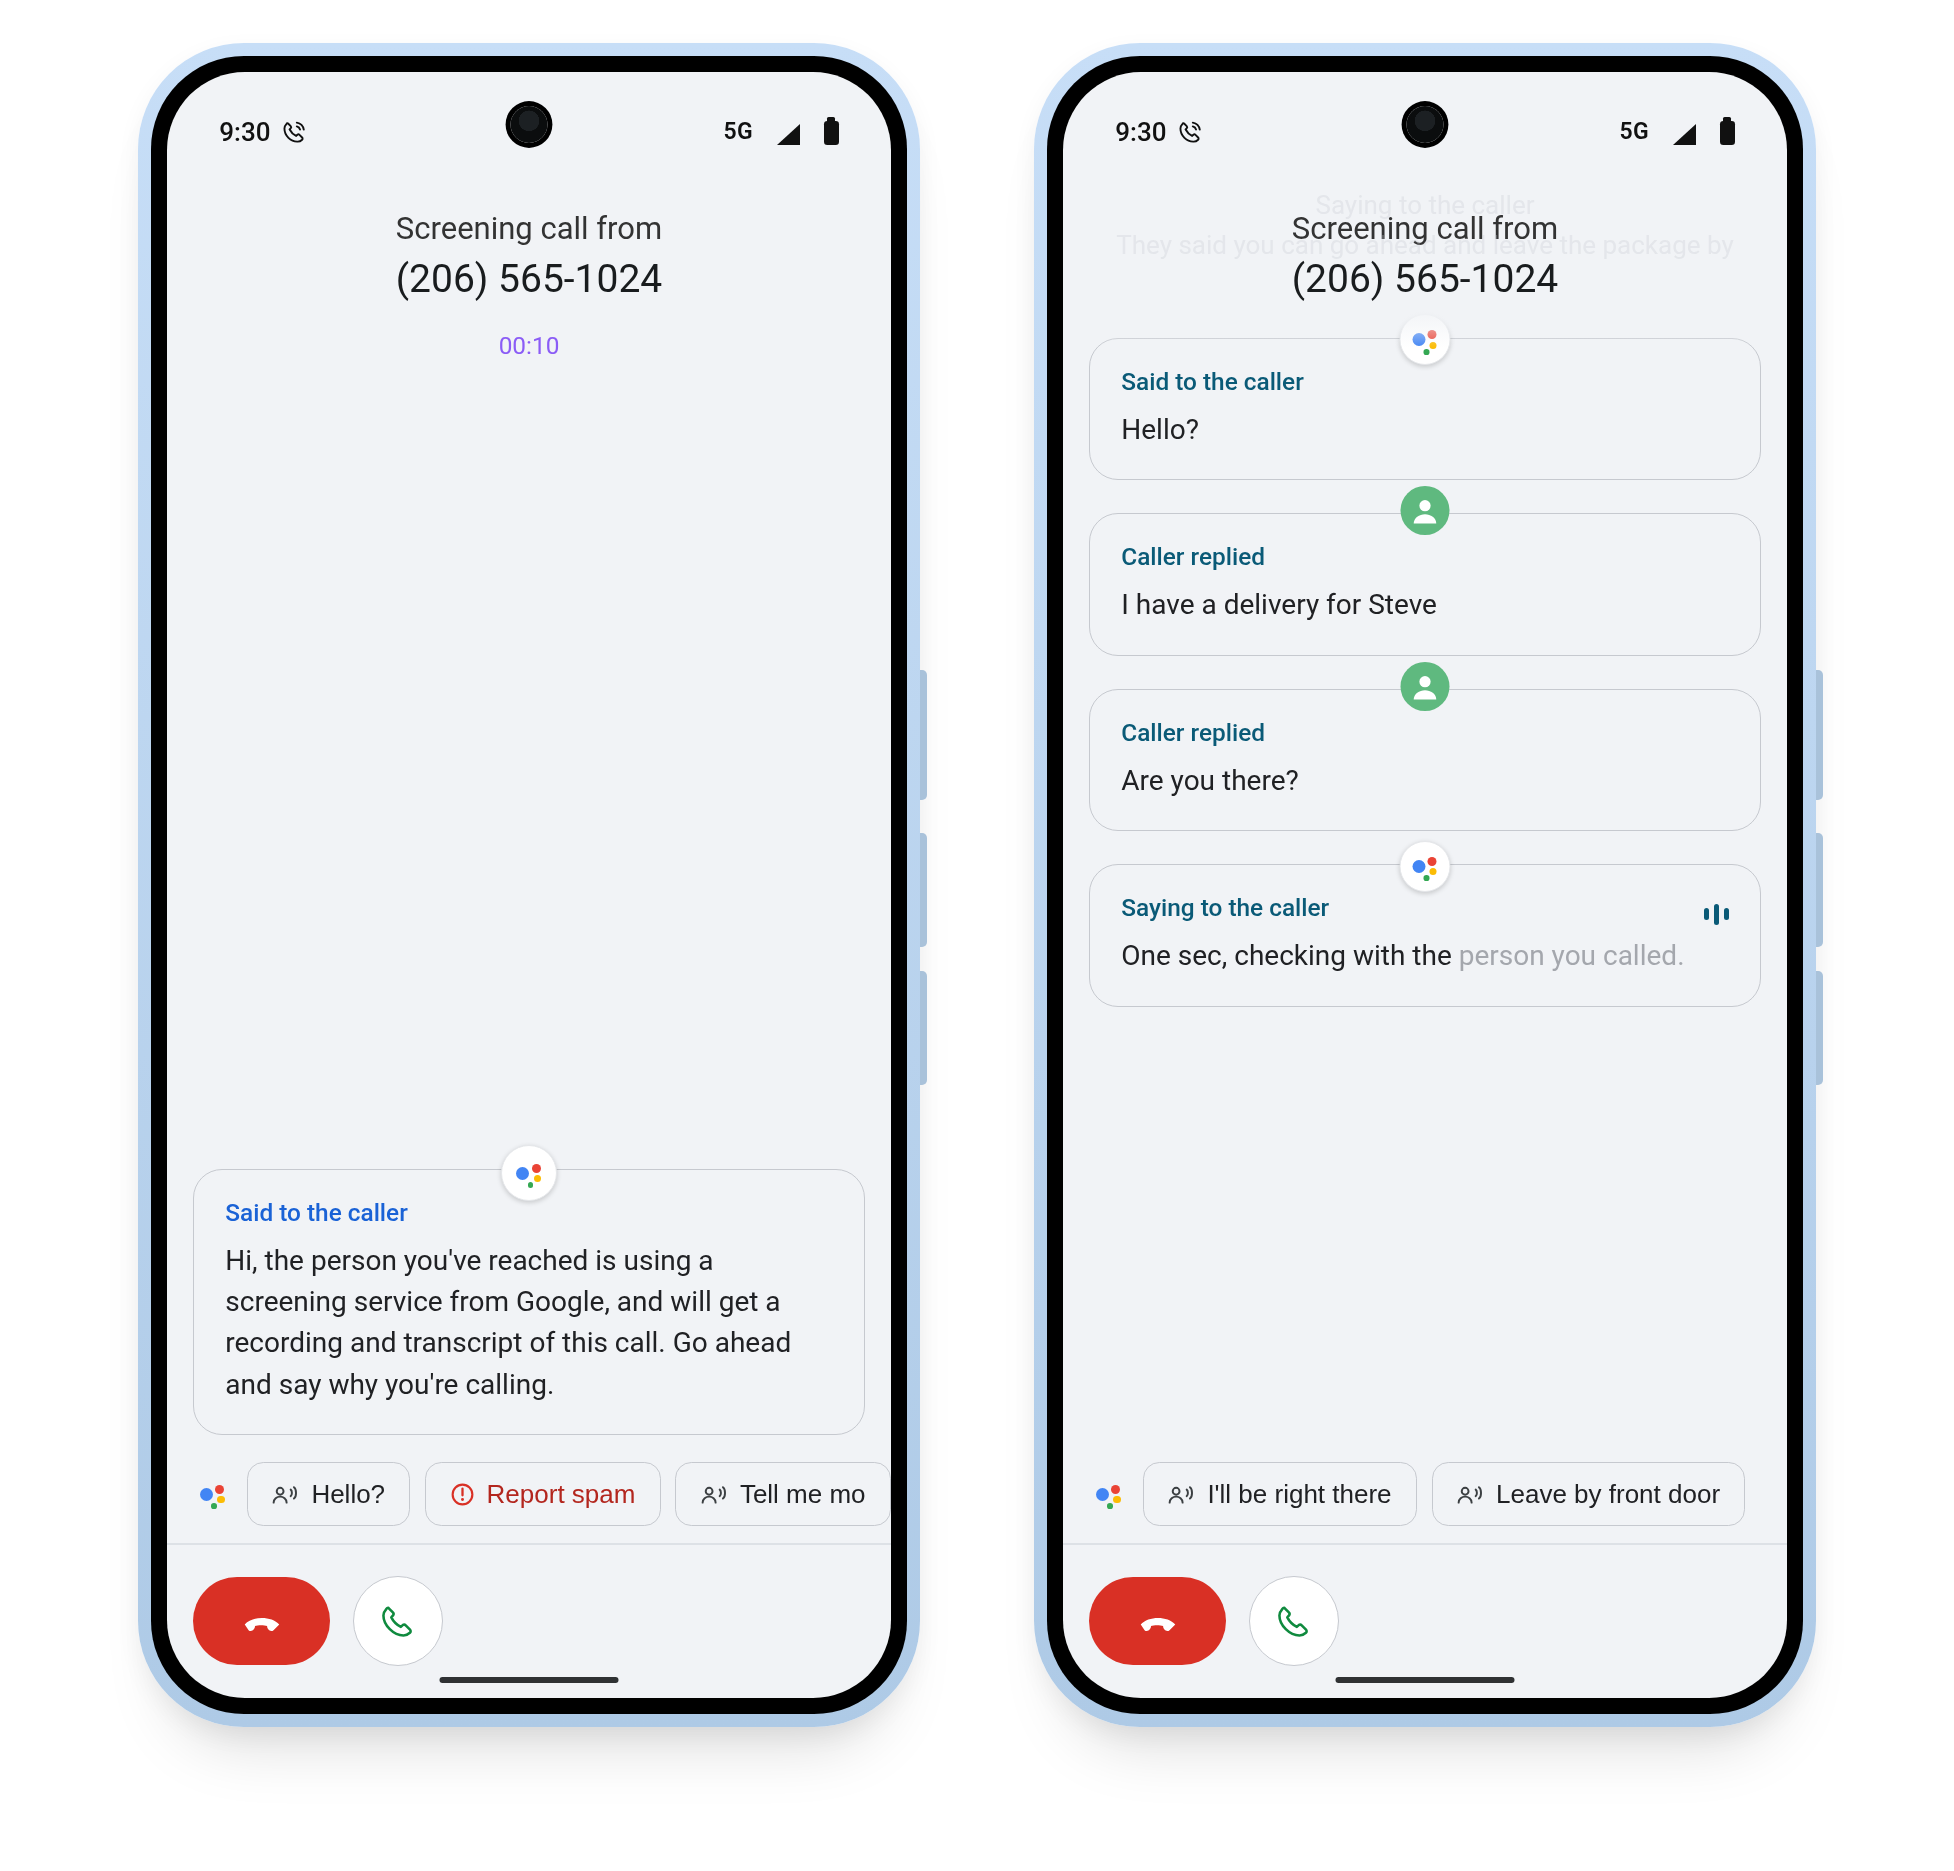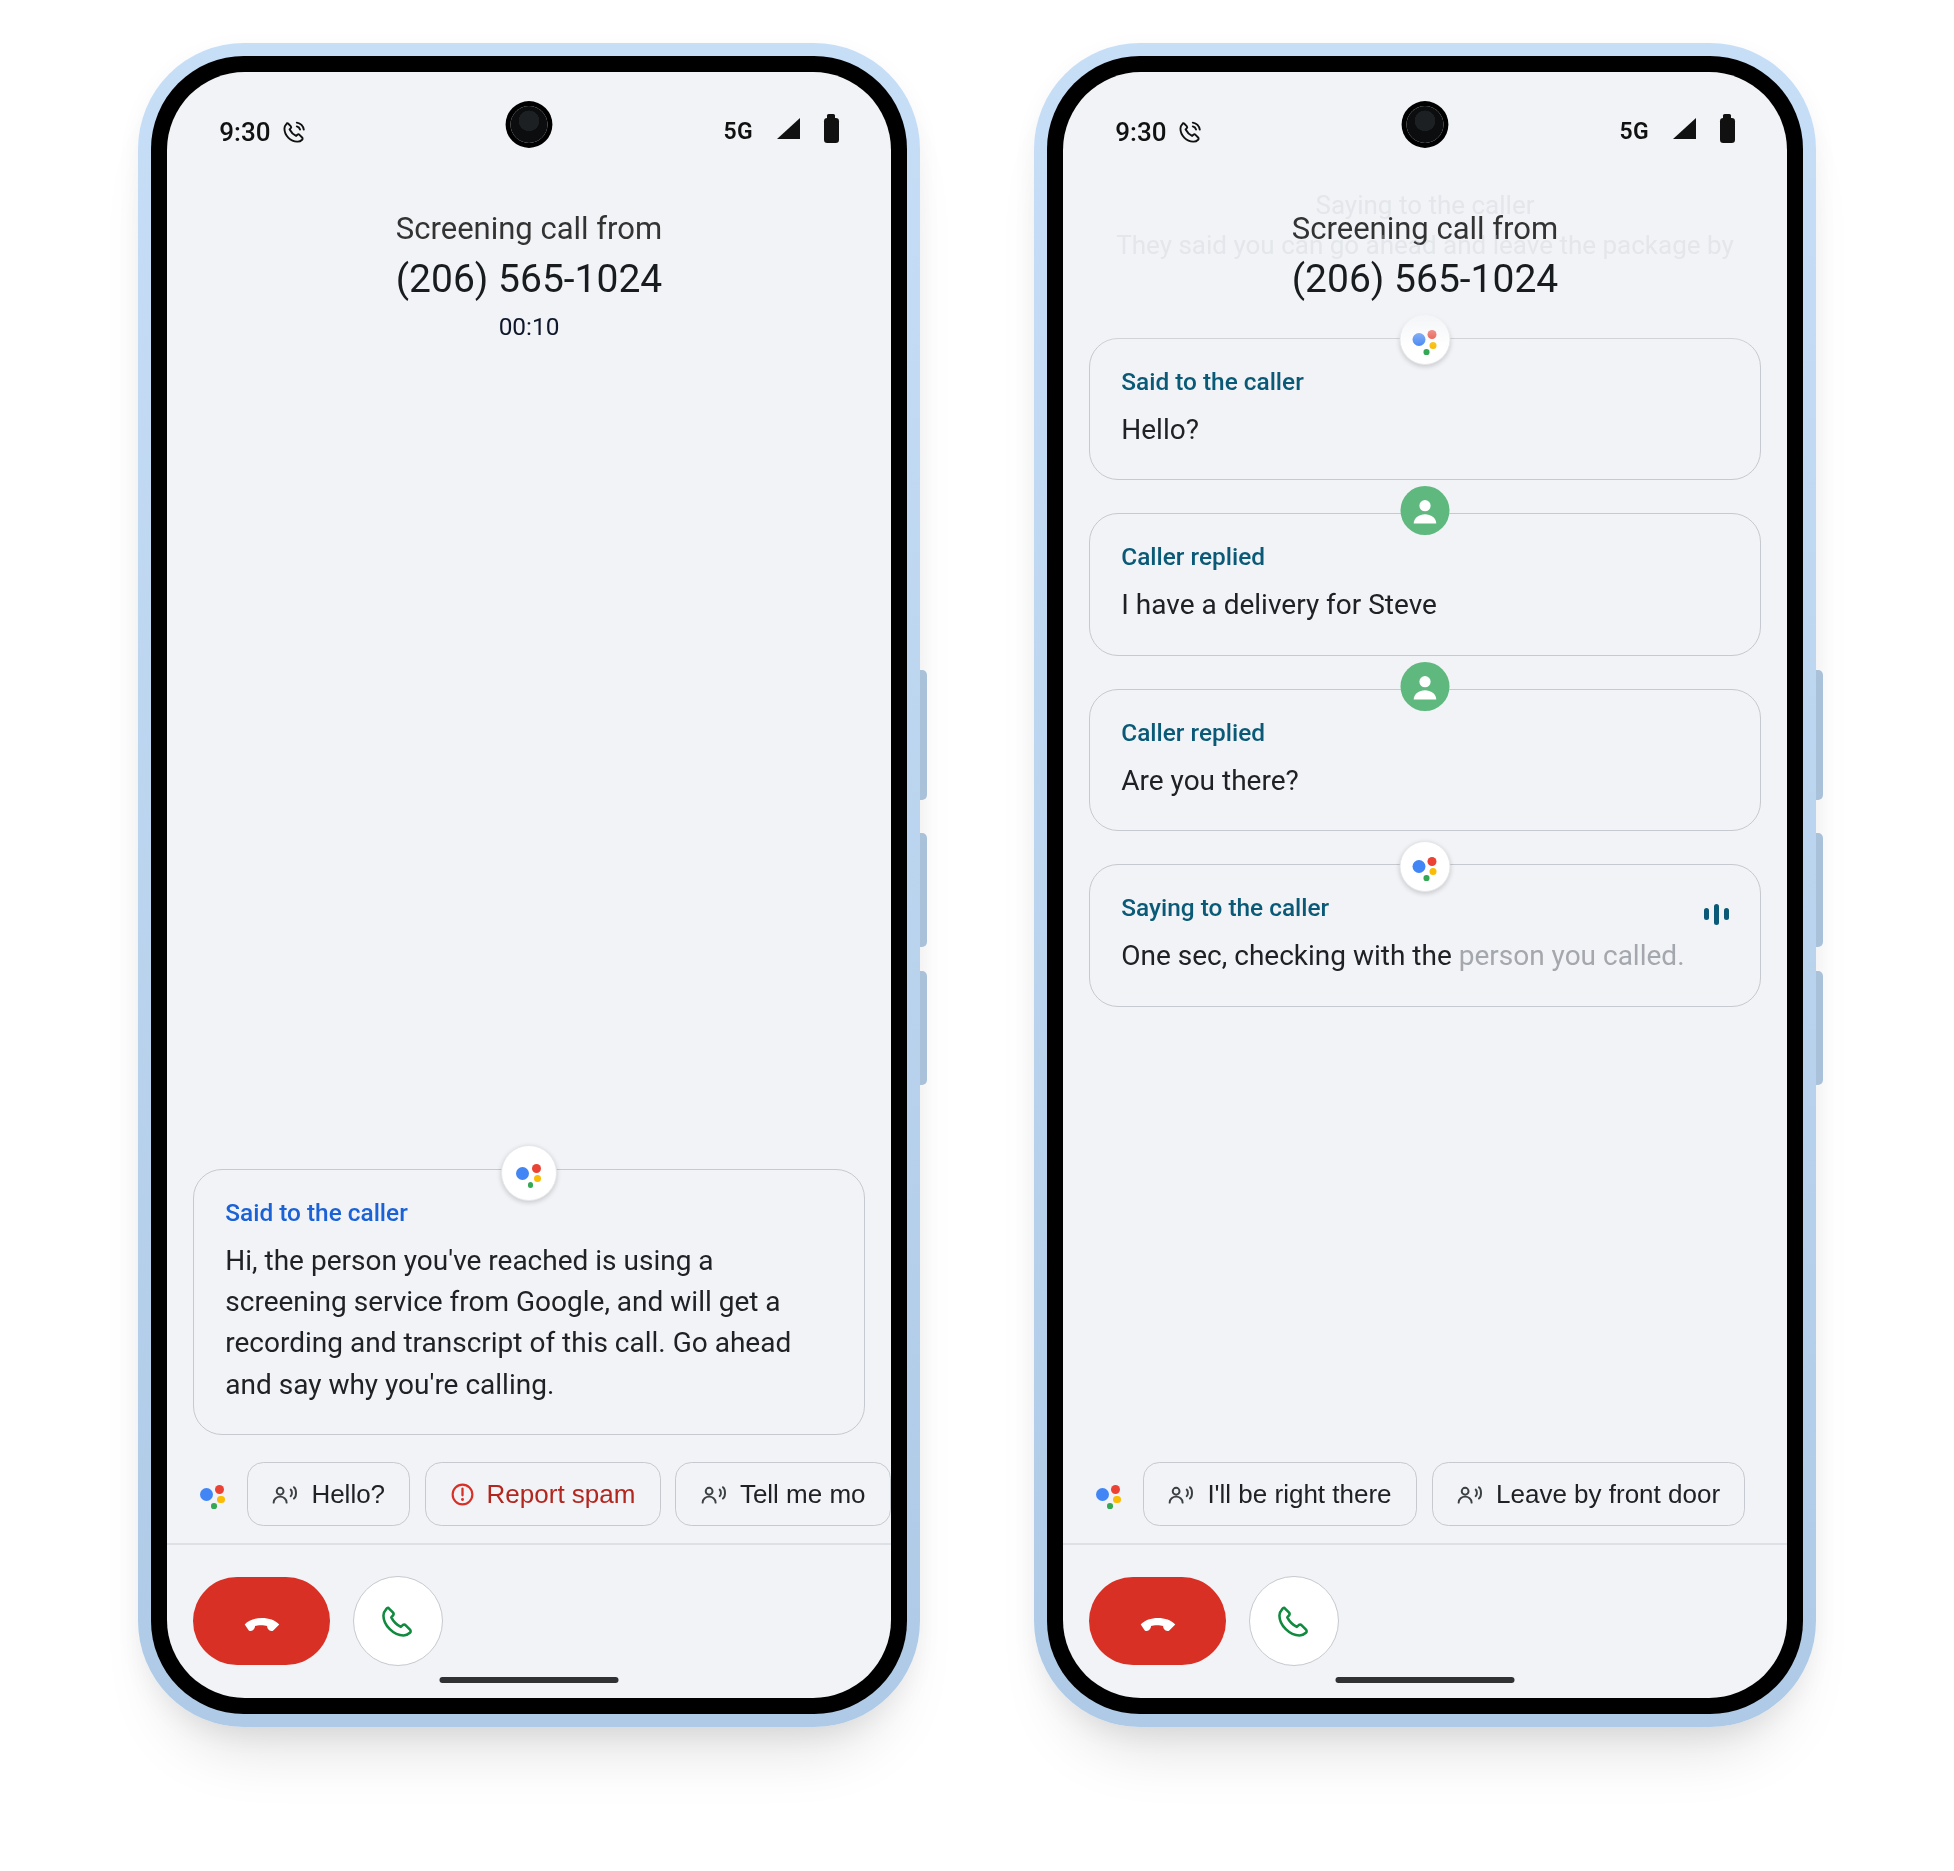--- a/index.html
+++ b/index.html
@@ -55,39 +55,39 @@
   .btn-volup{top:790px;height:114px;}
   .btn-voldn{top:928px;height:114px;}
 
   
   .status{
     height:90px;flex:0 0 auto;
     display:flex;align-items:center;justify-content:space-between;
     padding:14.7px 52px 0 52px;font-size:26px;font-weight:500;color:#111;
   }
   .status-left{display:flex;align-items:center;gap:11.4px;}
-  .status-right{display:flex;align-items:flex-start;gap:24px;}
+  .status-right{display:flex;align-items:flex-end;gap:24px;}
   .sig5g{font-size:23px;font-weight:600;letter-spacing:0.4px;}
   .tri{width:0;height:0;border-left:23px solid transparent;border-bottom:21px solid #111;display:inline-block;}
   .batt{width:14.7px;height:24.4px;background:#111;border-radius:3.3px;position:relative;}
   .batt::before{content:"";position:absolute;top:-4.1px;left:3.3px;width:8.1px;height:4.1px;background:#111;border-radius:1.6px 1.6px 0 0;}
   .call-ico svg{display:block;}
 
   
   .head{
     flex:0 0 auto;text-align:center;padding:33px 0 3.3px 0;position:relative;z-index:5;
   }
   .head-bg-fade{
     position:absolute;top:0;left:0;right:0;height:171px;
     background:linear-gradient(#f1f3f6 55%, rgba(241,243,246,.85) 80%, rgba(241,243,246,0));
     z-index:-1;
   }
   .head .line1{font-size:31px;color:#333;font-weight:400;}
   .head .line2{font-size:39px;font-weight:400;margin-top:9px;}
-  .head .timer{font-size:24.4px;color:#0f172a;margin-top:10px;}
+  .head .timer{font-size:24.4px;color:#8b5cf6;margin-top:29px;}
 
   
   .scroll{flex:1 1 auto;overflow:hidden;padding:0 26px;position:relative;}
   .scroll.bottom{display:flex;flex-direction:column;justify-content:flex-end;}
   .card{
     border:1.6px solid var(--outline);
     border-radius:29px;
     background:#fff0; 
     background:#f1f3f6;
     padding:28px 31px 29px 31px;

